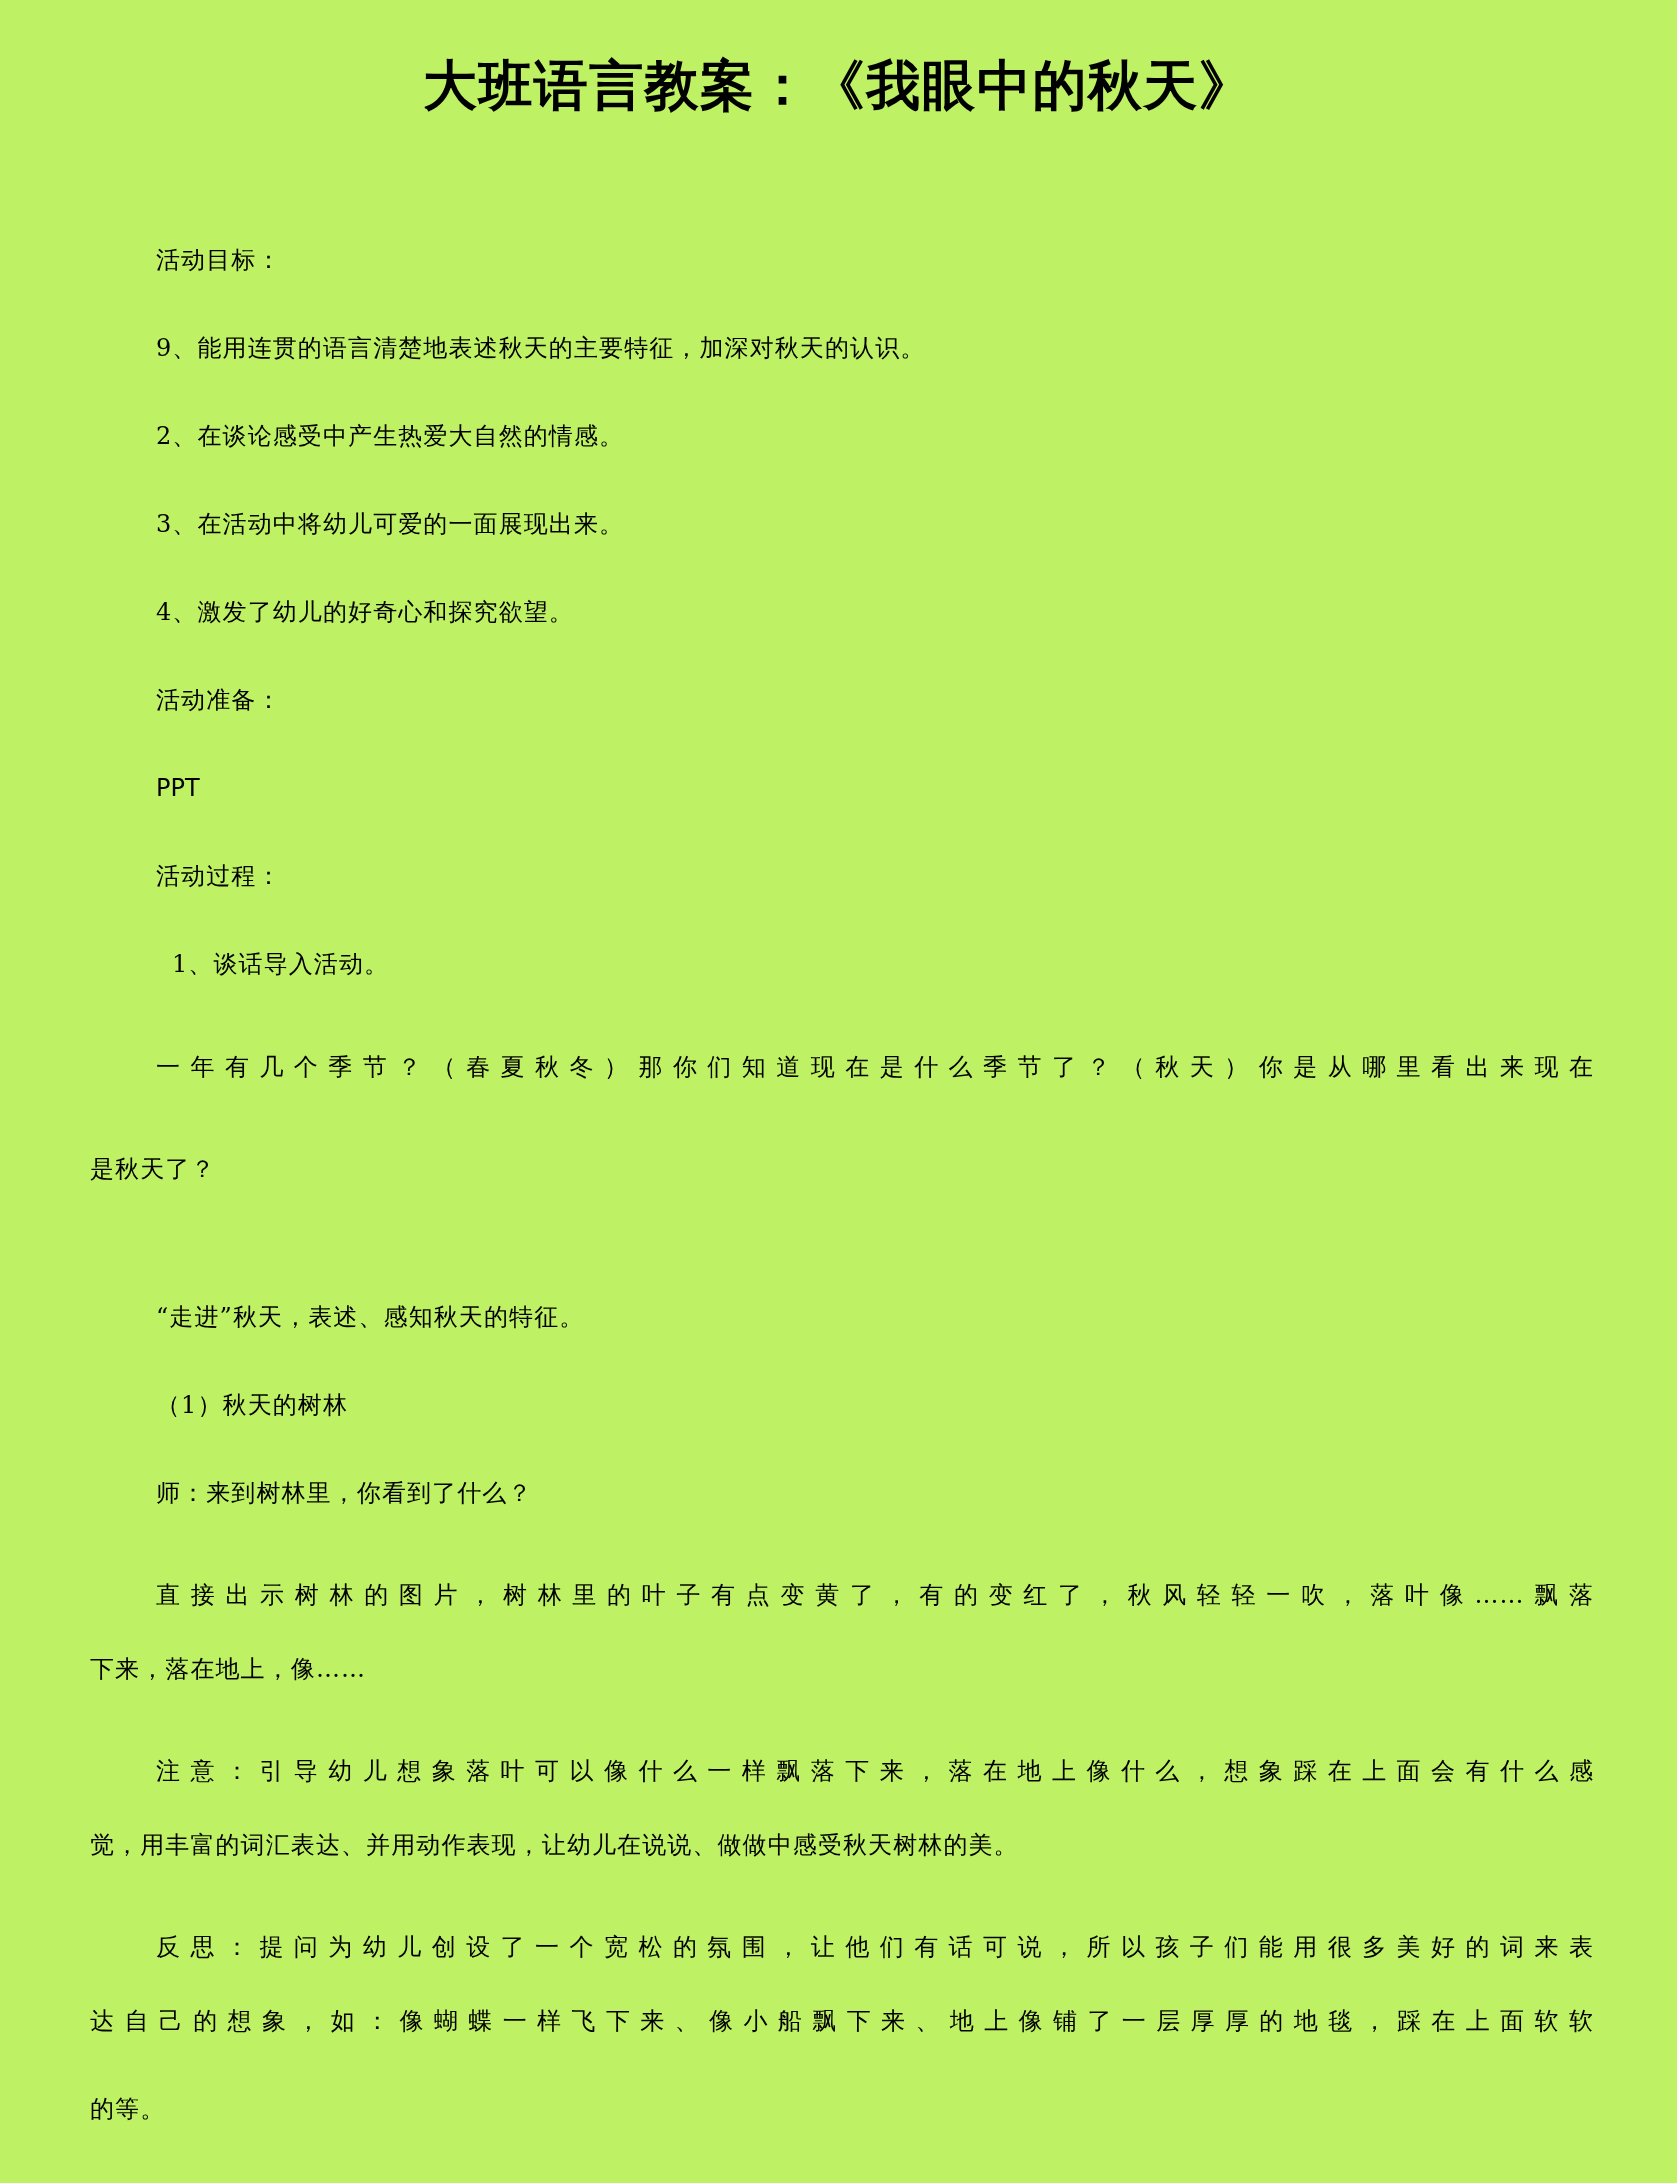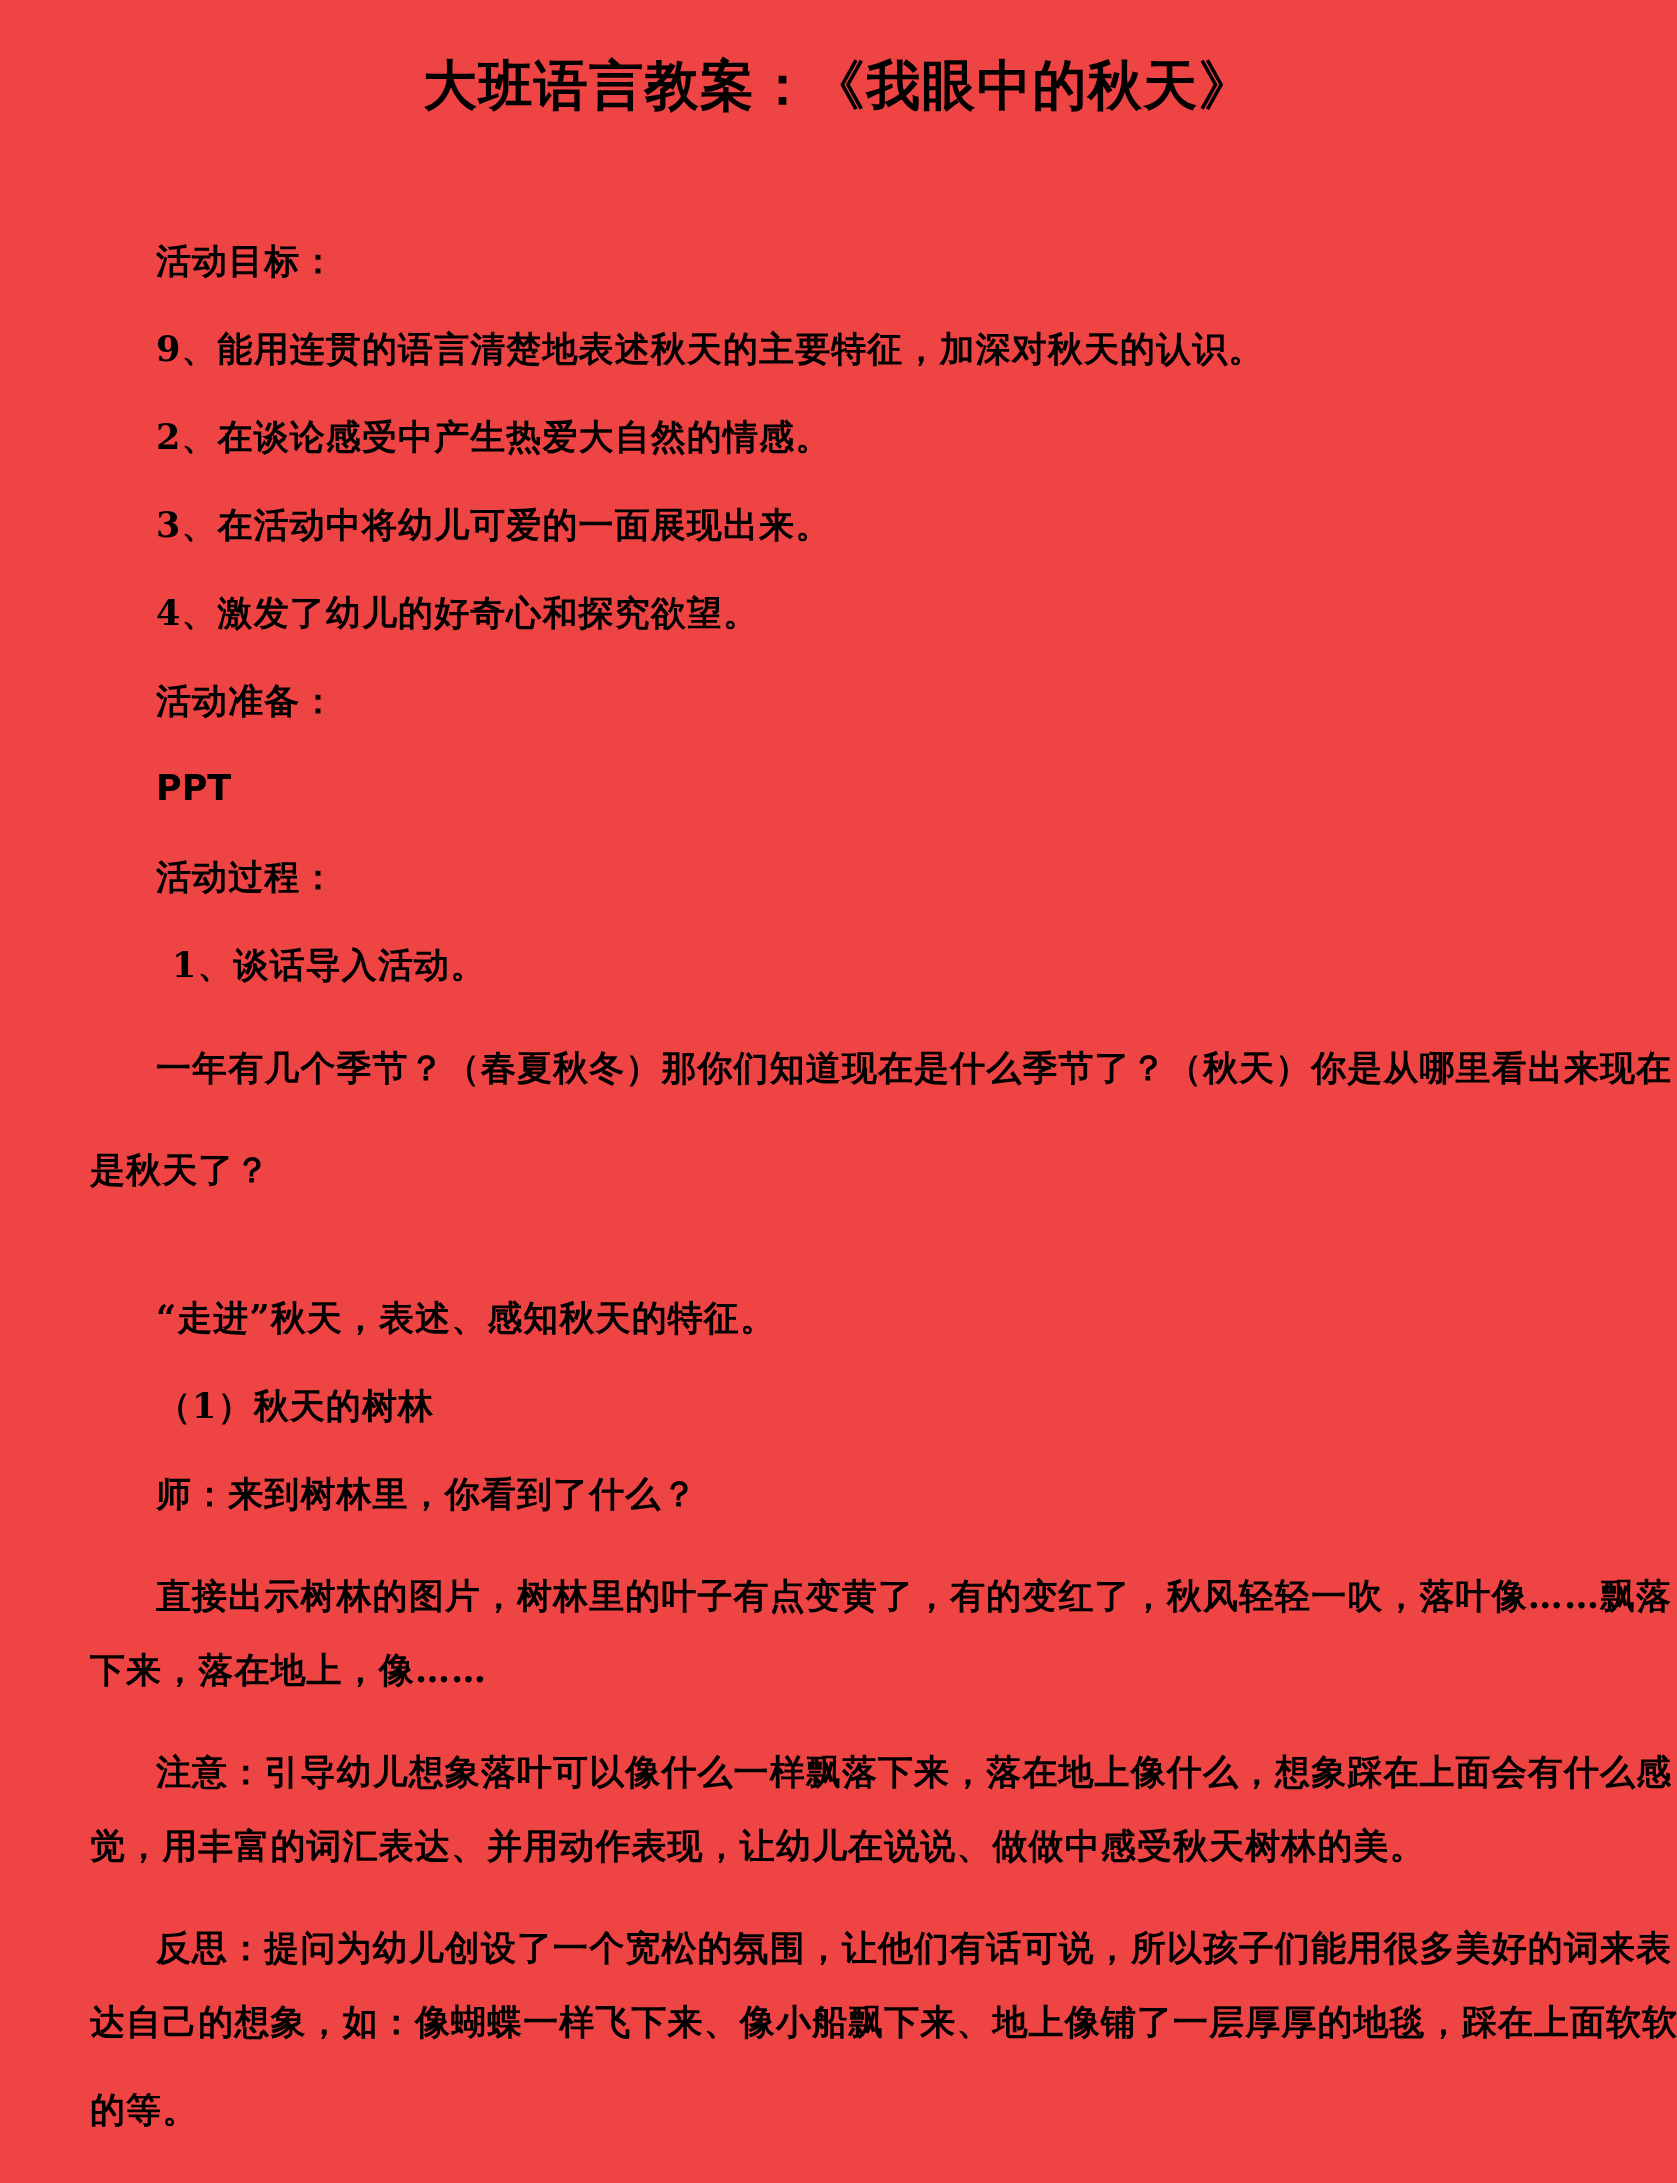--- a/index.html
+++ b/index.html
@@ -13,42 +13,41 @@
     position: relative;
     overflow: hidden;
     color: #000000;
     font-family: "DejaVu Serif", "Liberation Serif", serif;
   }
   .page {
     position: absolute;
     left: 0; top: 0;
     width: 1677px;
     height: 2183px;
-    background: #ef4444;
+    background: #bef264;
   }
   .title {
     position: absolute;
     left: 0;
     top: 51px;
     width: 1677px;
     text-align: center;
     font-size: 54px;
     font-weight: bold;
     line-height: 68px;
     letter-spacing: 1.4px;
     white-space: nowrap;
   }
   .line {
     position: absolute;
-    font-size: 35px;
+    font-size: 24px;
     line-height: 39px;
     height: 39px;
     white-space: nowrap;
     letter-spacing: 1.1px;
-    font-weight: bold;
   }
   .line.indent { left: 156px; }
   .line.flush { left: 90px; }
   .line.justify {
     width: 1504px;
     text-align: justify;
     text-align-last: justify;
   }
   .line.flush.justify { width: 1504px; }
   .line.indent.justify { width: 1438px; margin-top: 14px; }

